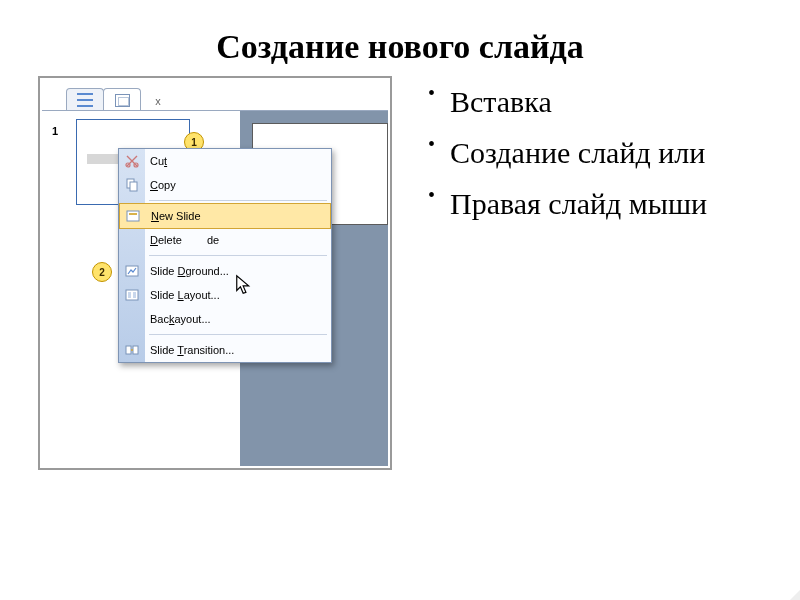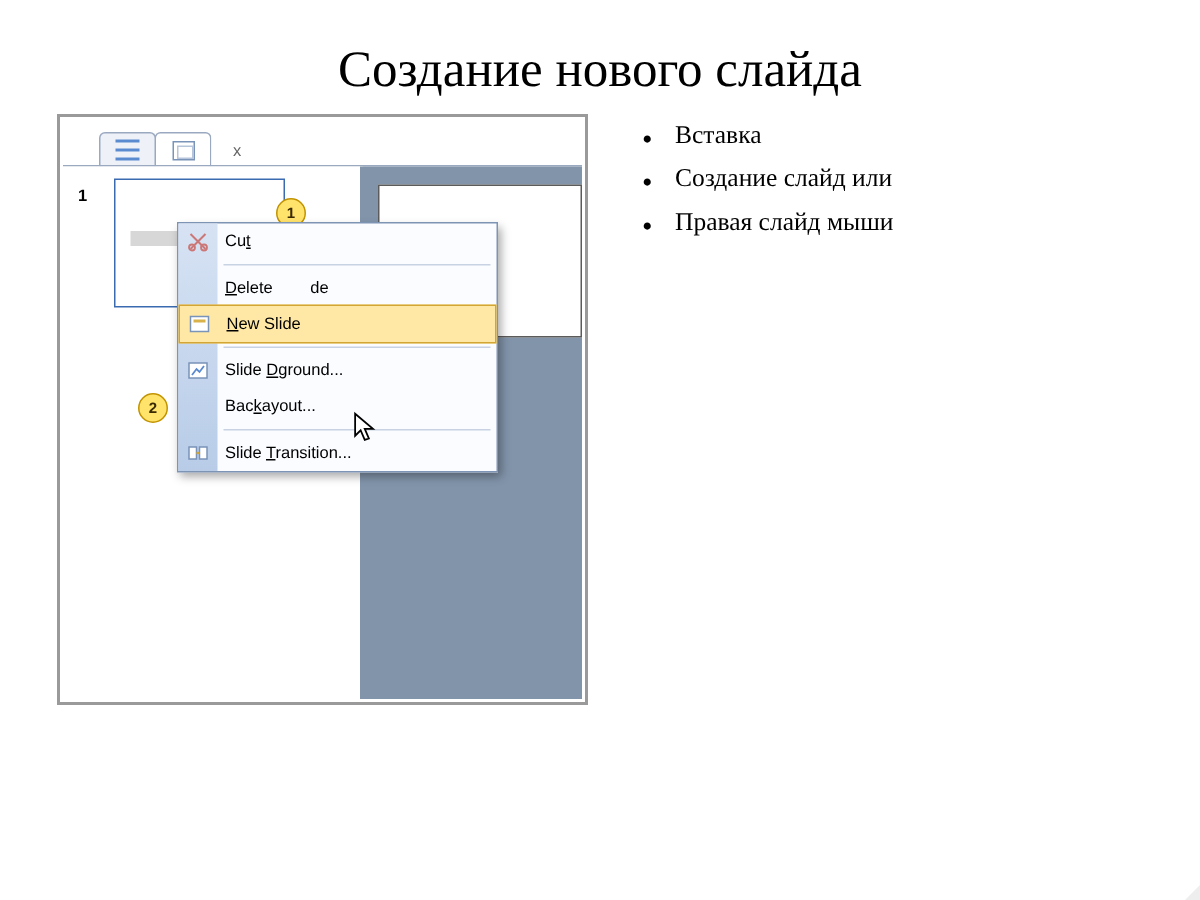--- a/index.html
+++ b/index.html
@@ -1,17 +1,17 @@
 <!DOCTYPE html>
 <html><head>
 <meta charset="utf-8">
 <style>
   html,body{margin:0;padding:0;width:800px;height:600px;background:#fff;font-family:"Times New Roman",serif;color:#000}
   .slide{position:relative;width:800px;height:600px}
-  .title{font-size:34px;font-weight:400;text-align:center;margin-top:28px}
+  .title{font-size:34px;font-weight:700;text-align:center;margin-top:28px}
   .content{display:flex;padding:10px 30px 0 38px}
   .screenshot{width:350px;height:390px;border:2px solid #9a9a9a;background:#fff;position:relative;flex:none}
   .tabs{position:absolute;left:26px;top:10px;display:flex;align-items:flex-end}
   .tab1,.tab2{border:1px solid #9aa9c0;border-bottom:none;background:#eef2f8;width:36px;height:22px;border-top-left-radius:4px;border-top-right-radius:4px;display:flex;align-items:center;justify-content:center;margin-right:-1px}
   .tab2{background:#fff}
   .tabx{width:28px;height:20px;display:flex;align-items:center;justify-content:center;font:11px Tahoma,Arial;color:#666;margin-left:4px}
   .outline-icon{width:16px;height:14px;display:flex;flex-direction:column;justify-content:space-between}
   .outline-icon span{height:2px;background:#5a8ad0}
   .slides-icon{width:13px;height:11px;border:1px solid #7a93b8;background:#fff;position:relative}
   .slides-icon::before{content:"";position:absolute;left:2px;top:2px;width:9px;height:7px;border:1px solid #b7c5da}
@@ -29,21 +29,21 @@
   .menustrip{position:absolute;left:0;top:0;bottom:0;width:26px;background:linear-gradient(#d7e3f4,#b8cce8)}
   .mi{position:relative;height:24px;display:flex;align-items:center;padding-left:31px}
   .mi.disabled{color:#9a9a9a}
   .mi.highlight{background:#ffe8a6;border:1px solid #d2a534;margin:-1px 0}
   .mi u{text-decoration:underline}
   .sep{height:1px;margin:3px 4px 3px 30px;background:#c8d2e2}
   .ic{position:absolute;left:5px;top:4px;width:16px;height:16px}
   .ic svg{width:16px;height:16px;display:block}
   .cursor{position:absolute;left:194px;top:196px;width:22px;height:22px;pointer-events:none}
   .cursor svg{width:22px;height:22px}
-  .bullets{margin:0 2px 0 36px;padding:0;list-style:none;font-size:17px;line-height:1.7}
+  .bullets{margin:0 2px 0 36px;padding:0;list-style:none;font-size:30px;line-height:1.7}
   .bullets li{position:relative;padding-left:22px}
   .bullets li::before{content:"•";position:absolute;left:0;top:0;font-size:20px}
   .corner{position:absolute;right:0;bottom:0;width:0;height:0;border-left:38px solid transparent;border-bottom:38px solid #eee}
 </style>
 </head>
 <body>
 
 <div class="slide">
   <div class="title">Создание нового слайда</div>
 
@@ -86,50 +86,69 @@
           <span class="ic">
             <svg viewBox="0 0 16 16">
                 <path d="M3 3l10 10M13 3L3 13" stroke="#c77" stroke-width="1.4" fill="none"></path>
                 <circle cx="4" cy="12" r="2" fill="none" stroke="#c77" stroke-width="1.2"></circle>
                 <circle cx="12" cy="12" r="2" fill="none" stroke="#c77" stroke-width="1.2"></circle>
               </svg>
           </span>
           <span><span>Cu</span><u>t</u><span></span></span>
         </div>
 
+        <div class="mi">
+          <span class="ic">
+            <svg viewBox="0 0 16 16">
+                <rect x="3" y="2" width="7" height="9" fill="#fff" stroke="#7a93b8"></rect>
+                <rect x="6" y="5" width="7" height="9" fill="#fff" stroke="#7a93b8"></rect>
+              </svg>
+          </span>
+          <span><u>C</u><span>opy</span></span>
+        </div>
 
 
         <div class="sep"></div>
-
-        <div class="mi">
-          <span><u>D</u><span>elete </span><span style="display:inline-block;width:22px"></span><span>de</span></span>
-        </div>
 
         <div class="mi highlight">
           <span class="ic">
             <svg viewBox="0 0 16 16">
                 <rect x="2" y="3" width="12" height="10" fill="#fff" stroke="#7a93b8"></rect>
                 <rect x="4" y="5" width="8" height="2" fill="#d9b24a"></rect>
               </svg>
           </span>
           <span><u>N</u><span>ew Slide</span></span>
+        </div>
+
+        <div class="mi">
+          <span><u>D</u><span>elete </span><span style="display:inline-block;width:22px"></span><span>de</span></span>
         </div>
 
         <div class="sep"></div>
 
         <div class="mi">
           <span class="ic">
             <svg viewBox="0 0 16 16">
                 <rect x="2" y="3" width="12" height="10" fill="#fff" stroke="#7a93b8"></rect>
                 <path d="M4 11l3-4 2 2 3-4" stroke="#5a8ad0" fill="none" stroke-width="1.2"></path>
               </svg>
           </span>
           <span><span>Slide </span><u>D</u><span>ground...</span></span>
         </div>
 
+        <div class="mi">
+          <span class="ic">
+            <svg viewBox="0 0 16 16">
+                <rect x="2" y="3" width="12" height="10" fill="#fff" stroke="#7a93b8"></rect>
+                <rect x="4" y="5" width="3" height="6" fill="#c9d7ec"></rect>
+                <rect x="9" y="5" width="3" height="6" fill="#c9d7ec"></rect>
+              </svg>
+          </span>
+          <span><span>Slide </span><u>L</u><span>ayout...</span></span>
+        </div>
 
         <div class="mi">
           <span><span>Bac</span><u>k</u><span>ayout...</span></span>
         </div>
 
         <div class="sep"></div>
 
         <div class="mi">
           <span class="ic">
             <svg viewBox="0 0 16 16">

